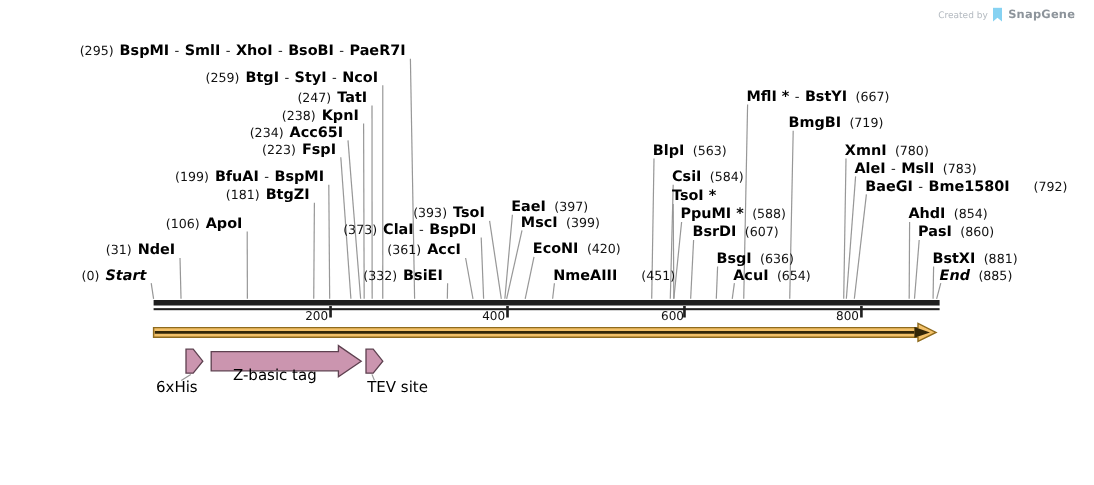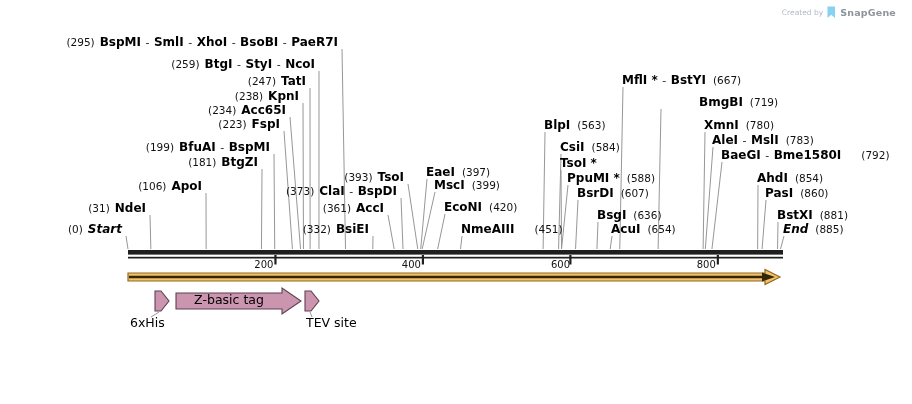--- a/index.html
+++ b/index.html
@@ -9,21 +9,21 @@
   .enz{position:absolute;white-space:nowrap;line-height:14px;font-size:12px;color:#000;}
   .enz .nm{font-weight:bold;font-size:12px;}
   .enz .num{font-weight:normal;font-size:10.5px;color:#111;}
   .enz .numL{margin-right:5px;}
   .enz .numR{margin-left:7px;}
   .enz .numW{margin-left:20px;}
   .enz .sep{font-weight:normal;font-size:11px;color:#222;padding:0 1px;}
   .enz.it .nm{font-style:italic;}
   .tick-label{position:absolute;width:40px;text-align:right;font-size:10px;color:#111;line-height:13px;}
   .feat-label{position:absolute;font-size:12.5px;color:#000;line-height:14px;white-space:nowrap;}
-  .arrow-text{position:absolute;text-align:center;font-size:12.5px;color:#000;line-height:16px;}
+  .arrow-text{position:absolute;text-align:center;font-size:12.5px;color:#000;line-height:16px;margin-top:13px;}
   #title-block{position:absolute;left:0;right:0;text-align:center;}
   #seq-name{font-size:15px;font-weight:bold;color:#000;line-height:18px;}
   #seq-len{font-size:11.5px;color:#000;line-height:15px;}
   #credit{position:absolute;top:6px;right:16px;display:flex;align-items:center;gap:4px;}
   #credit .prefix{font-size:7.5px;color:#b4bac0;}
   #credit .brand{font-size:9.5px;color:#8d949b;font-weight:600;letter-spacing:0.2px;}
 </style>
 </head>
 <body>
 
@@ -101,21 +101,21 @@
       <div class="enz" style="top: 200px; left: 444px;"><span class="nm">EcoNI</span><span class="num numR">(420)</span></div>
       <div class="enz" style="top: 222px; left: 461px;"><span class="nm">NmeAIII</span><span class="num numW">(451)</span></div>
       <div class="enz" style="top: 118px; left: 544px;"><span class="nm">BlpI</span><span class="num numR">(563)</span></div>
       <div class="enz" style="top: 140px; left: 560px;"><span class="nm">CsiI</span><span class="num numR">(584)</span></div>
       <div class="enz" style="top: 156px; left: 560px;"><span class="nm">TsoI *</span></div>
       <div class="enz" style="top: 171px; left: 567px;"><span class="nm">PpuMI *</span><span class="num numR">(588)</span></div>
       <div class="enz" style="top: 186px; left: 577px;"><span class="nm">BsrDI</span><span class="num numR">(607)</span></div>
       <div class="enz" style="top: 208px; left: 597px;"><span class="nm">BsgI</span><span class="num numR">(636)</span></div>
       <div class="enz" style="top: 222px; left: 611px;"><span class="nm">AcuI</span><span class="num numR">(654)</span></div>
       <div class="enz" style="top: 73px; left: 622px;"><span class="nm">MflI *</span><span class="sep"> - </span><span class="nm">BstYI</span><span class="num numR">(667)</span></div>
-      <div class="enz" style="top: 95px; left: 699px;"><span class="nm">BmgBI</span><span class="num numR">(719)</span></div>
+      <div class="enz" style="top: 95px; left: 657px;"><span class="nm">BmgBI</span><span class="num numR">(719)</span></div>
       <div class="enz" style="top: 118px; left: 704px;"><span class="nm">XmnI</span><span class="num numR">(780)</span></div>
       <div class="enz" style="top: 133px; left: 712px;"><span class="nm">AleI</span><span class="sep"> - </span><span class="nm">MslI</span><span class="num numR">(783)</span></div>
       <div class="enz" style="top: 148px; left: 721px;"><span class="nm">BaeGI</span><span class="sep"> - </span><span class="nm">Bme1580I</span><span class="num numW">(792)</span></div>
       <div class="enz" style="top: 171px; left: 757px;"><span class="nm">AhdI</span><span class="num numR">(854)</span></div>
       <div class="enz" style="top: 186px; left: 765px;"><span class="nm">PasI</span><span class="num numR">(860)</span></div>
       <div class="enz" style="top: 208px; left: 777px;"><span class="nm">BstXI</span><span class="num numR">(881)</span></div>
       <div class="enz it" style="top: 222px; left: 783px;"><span class="nm">End</span><span class="num numR">(885)</span></div>
     </div>
 
   <div id="credit">

